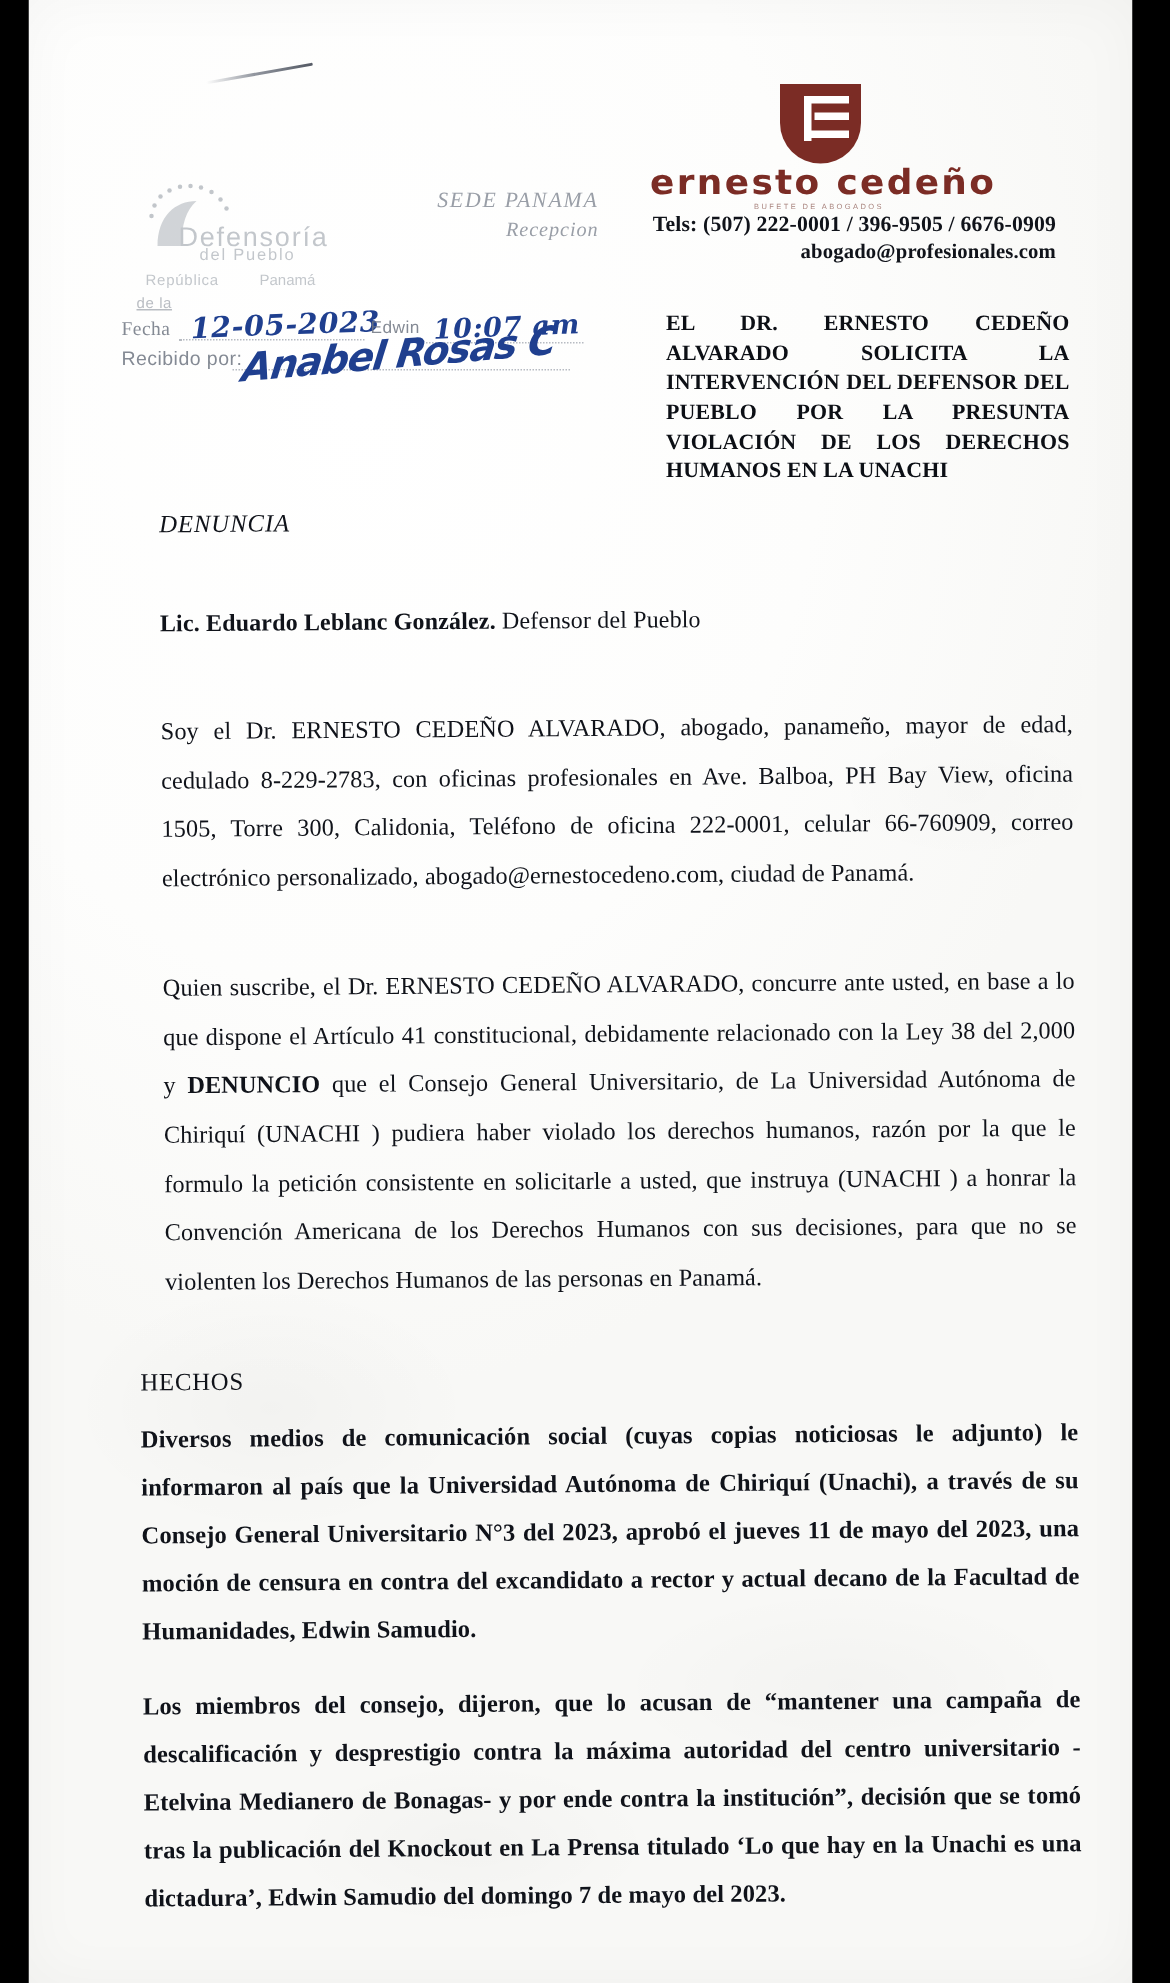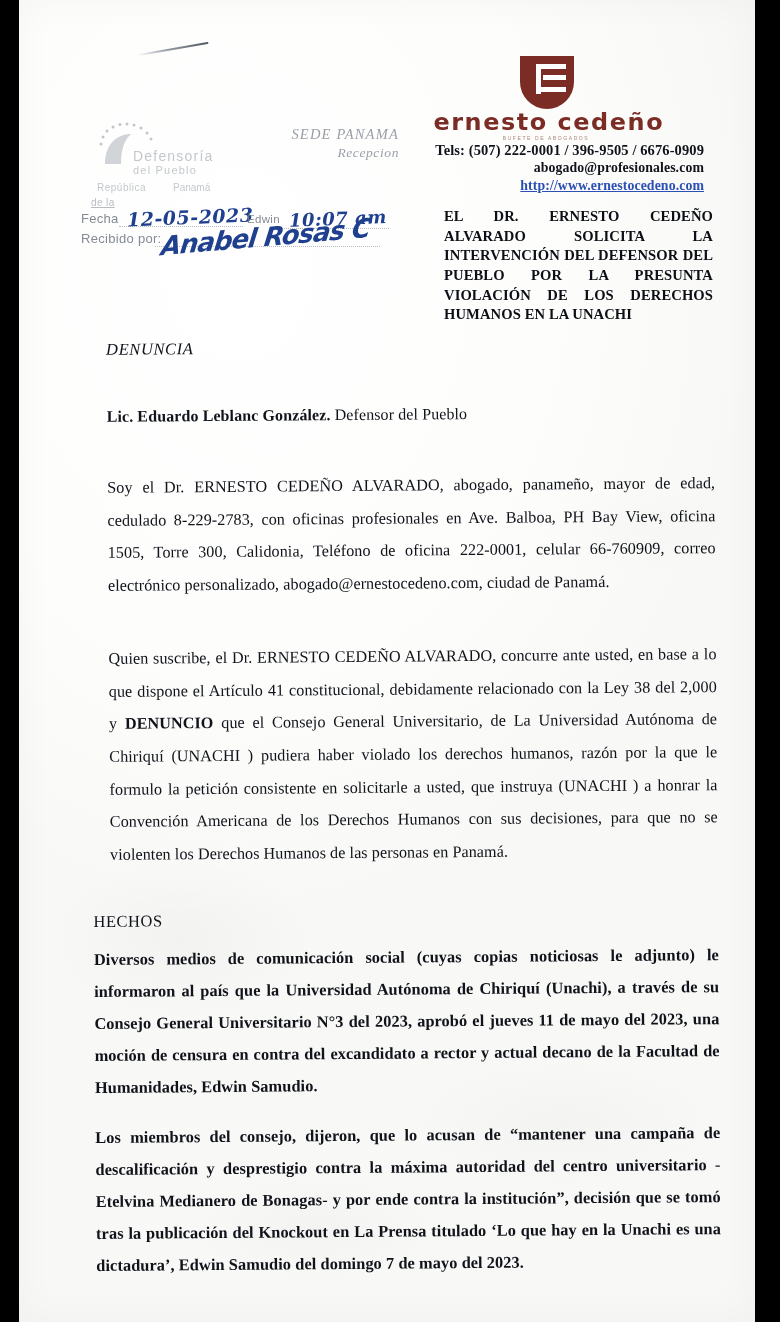--- a/index.html
+++ b/index.html
@@ -76,21 +76,21 @@
   }
   .defensoria-mark .dline1,
   .defensoria-mark .dline2,
   .defensoria-mark .dline3 {
     position: absolute;
     font-family: "Liberation Sans", sans-serif;
     letter-spacing: 1.2px;
     white-space: nowrap;
     color: #6a7480;
   }
-  .defensoria-mark .dline1 { left: 46px; top: 26px; font-size: 14px; }
+  .defensoria-mark .dline1 { left: 32px; top: 26px; font-size: 18px; }
   .defensoria-mark .dline2 { left: 46px; top: 42px; font-size: 11px; }
   .defensoria-mark .dline3 { left: 10px; top: 60px; font-size: 10px; letter-spacing: .5px; }
   .defensoria-mark .dline4 { position:absolute; left: 86px; top: 60px; font-size: 10px;
     font-family: "Liberation Sans", sans-serif; color:#6a7480; }
 
   #sede-block {
     position: absolute;
     left: 160px;
     top: 8px;
     width: 160px;
@@ -115,21 +115,21 @@
   }
 
   .stamp-field {
     position: absolute;
     font-family: "Liberation Sans", sans-serif;
     font-size: 13px;
     color: #6f7682;
     letter-spacing: .3px;
     opacity: .85;
   }
-  #lbl-fecha    { left: 2px;   top: 93px; }
+  #lbl-fecha    { left: 2px;   top: 93px; font-family: Liberation Serif, serif; }
   #lbl-hora     { left: 168px; top: 95px; font-size: 11.5px; }
   #lbl-recibido { left: 2px;   top: 113px; }
 
   .dotted-rule {
     position: absolute;
     border-bottom: 1px dotted #9aa0aa;
     opacity: .7;
   }
   #rule-fecha    { left: 40px;  top: 108px; width: 124px; }
   #rule-hora     { left: 205px; top: 110px; width: 105px; }
@@ -354,21 +354,20 @@
           <rect x="19" y="35" width="30" height="5" fill="#ffffff"></rect>
         </svg>
       </div>
     </div>
 
     <div id="brand-wordmark">ernesto cedeño</div>
     <div id="brand-tagline">BUFETE DE ABOGADOS</div>
 
     <div class="contact-line" id="contact-phones">Tels: (507) 222-0001 / 396-9505 / 6676-0909</div>
     <div class="contact-line" id="contact-email">abogado@profesionales.com</div>
-    <div class="contact-line" id="contact-web">http://www.ernestocedeno.com</div>
   </div>
 
   <div id="subject-block">EL DR. ERNESTO CEDEÑO ALVARADO SOLICITA LA INTERVENCIÓN DEL DEFENSOR DEL PUEBLO POR LA PRESUNTA VIOLACIÓN DE LOS DERECHOS HUMANOS EN LA UNACHI</div>
 
   <div id="document-body">
 
     <div id="denuncia-heading">DENUNCIA</div>
 
     <div id="addressee-line">
       <span class="name">Lic. Eduardo Leblanc González.</span>

